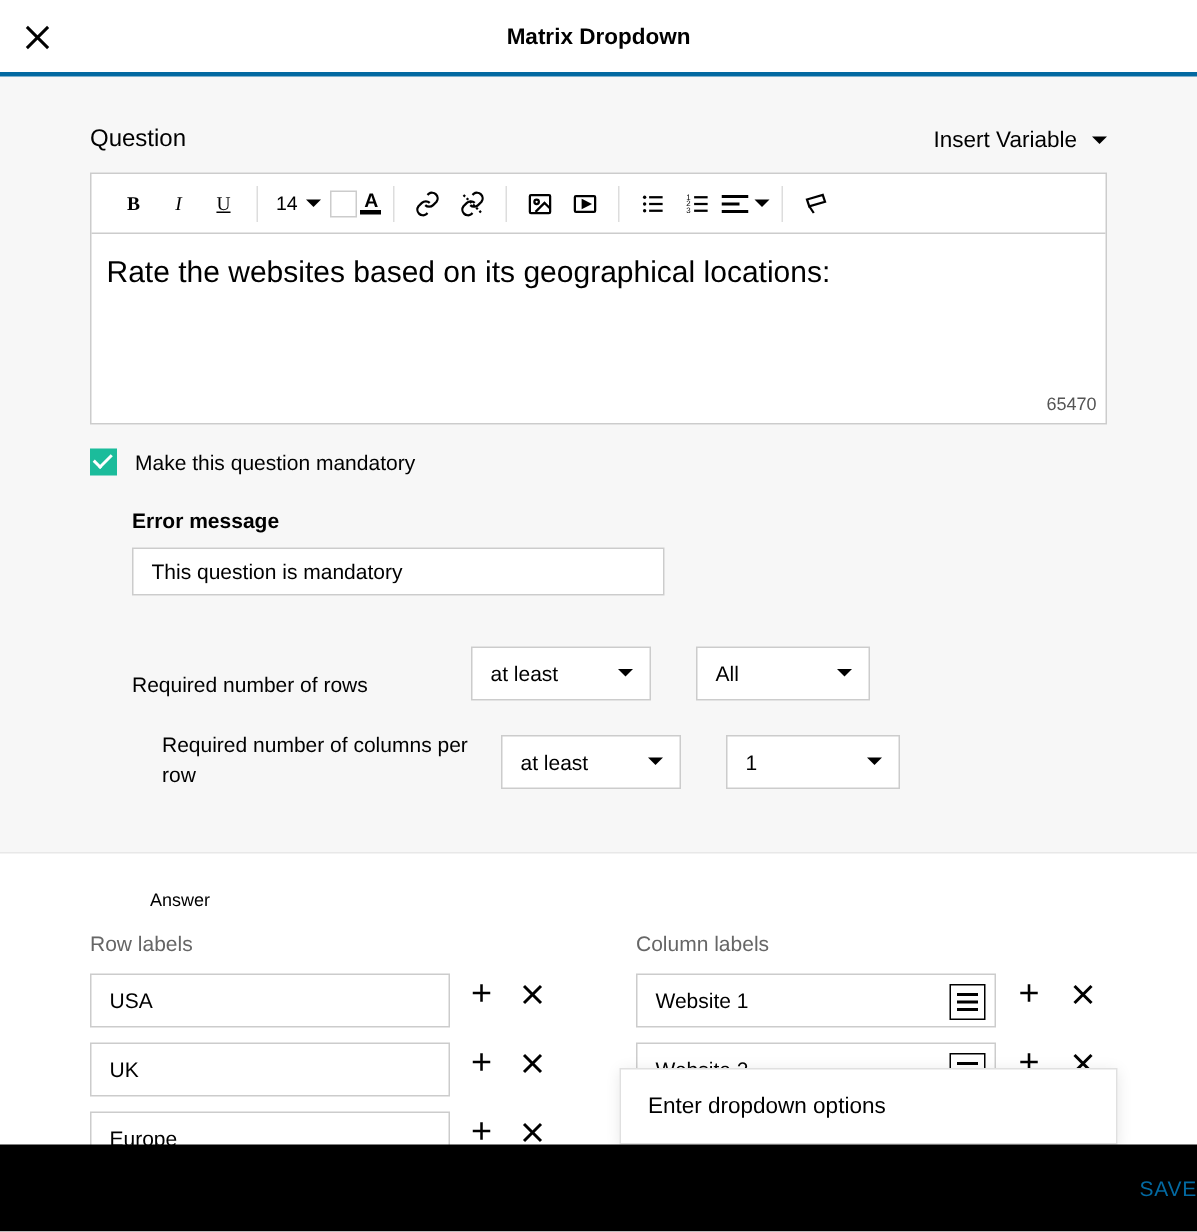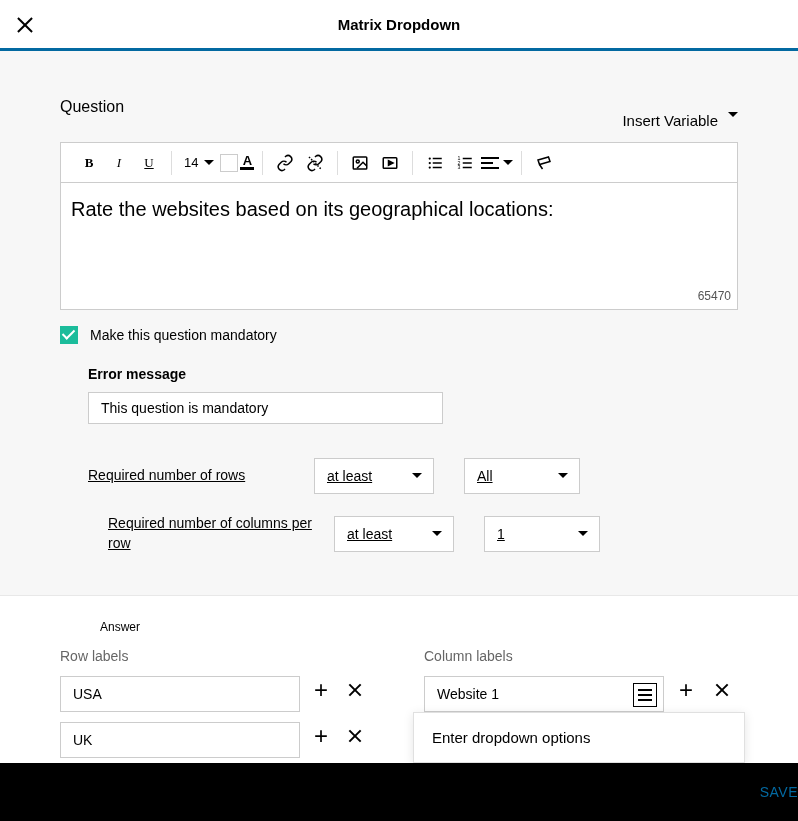--- a/index.html
+++ b/index.html
@@ -6,21 +6,21 @@
 body { font-family: -apple-system, BlinkMacSystemFont, "Segoe UI", Helvetica, Arial, sans-serif; background: #f7f7f7; width: 798px; height: 821px; overflow: hidden; position: relative; color: #000; }
 .header { background: #fff; border-bottom: 3px solid #0369a1; height: 51px; display: flex; align-items: center; position: relative; }
 .close-x { position: absolute; left: 14px; top: 14px; width: 22px; height: 22px; cursor: pointer; }
 .close-x::before, .close-x::after { content: ''; position: absolute; left: 10px; top: 1px; width: 2px; height: 20px; background: #000; }
 .close-x::before { transform: rotate(45deg); }
 .close-x::after { transform: rotate(-45deg); }
 .title { width: 100%; text-align: center; font-weight: 700; font-size: 15px; }
 .section { padding: 0 60px; }
 .question-head { display: flex; justify-content: space-between; align-items: center; padding-top: 33px; padding-bottom: 13px; }
 .question-label { font-size: 16px; }
-.insert-var { font-size: 15px; display: flex; align-items: flex-start; gap: 10px; cursor: pointer; margin-top: 28px; }
+.insert-var { font-size: 15px; display: flex; align-items: center; gap: 10px; cursor: pointer; }
 .caret { width: 0; height: 0; border-left: 5px solid transparent; border-right: 5px solid transparent; border-top: 5px solid #000; }
 .editor-wrap { border: 1px solid #ccc; background: #fff; }
 .toolbar { height: 40px; border-bottom: 1px solid #ccc; display: flex; align-items: center; padding: 0 8px; gap: 0; }
 .tb-group { display: flex; align-items: center; gap: 2px; padding: 0 6px; }
 .tb-sep { width: 1px; height: 24px; background: #ddd; margin: 0 2px; }
 .tb-btn { width: 28px; height: 28px; display: flex; align-items: center; justify-content: center; cursor: pointer; font-size: 13px; }
 .tb-btn svg { width: 18px; height: 18px; }
 .tb-btn.bold { font-weight: 900; font-family: Georgia, serif; }
 .tb-btn.ital { font-style: italic; font-family: Georgia, serif; }
 .tb-btn.underline { text-decoration: underline; font-family: Georgia, serif; }
@@ -31,21 +31,21 @@
 .para-dd { display: flex; align-items: center; gap: 4px; cursor: pointer; }
 .editor-body { padding: 12px 10px; min-height: 126px; font-size: 20px; line-height: 1.4; position: relative; }
 .char-count { position: absolute; right: 6px; bottom: 4px; font-size: 12px; color: #555; }
 .mandatory-row { display: flex; align-items: center; gap: 12px; margin-top: 16px; }
 .checkbox { width: 18px; height: 18px; background: #1bbc9b; position: relative; cursor: pointer; }
 .checkbox::after { content: ''; position: absolute; left: 5px; top: 1px; width: 5px; height: 10px; border: solid #fff; border-width: 0 2px 2px 0; transform: rotate(45deg); }
 .mandatory-label { font-size: 14px; }
 .indented { margin-left: 28px; }
 .err-label { font-size: 14px; font-weight: 600; margin-top: 22px; margin-bottom: 10px; }
 .err-input { width: 355px; height: 32px; border: 1px solid #ccc; background: #fff; padding: 0 12px; font-size: 14px; }
-.req-row { display: flex; align-items: center; gap: 0; margin-top: 34px; text-decoration: underline; }
+.req-row { display: flex; align-items: flex-end; gap: 0; margin-top: 34px; }
 .req-label { font-size: 14px; width: 226px; line-height: 1.4; }
 .select-wrap { position: relative; }
 .select { height: 36px; border: 1px solid #ccc; background: #fff; padding: 0 34px 0 12px; font-size: 14px; cursor: pointer; display: flex; align-items: center; }
 .sel-120 { width: 120px; }
 .sel-96 { width: 116px; }
 .select-caret { position: absolute; right: 12px; top: 15px; width: 0; height: 0; border-left: 5px solid transparent; border-right: 5px solid transparent; border-top: 5px solid #000; pointer-events: none; }
 .gap-30 { margin-left: 30px; }
 .req-row2 { margin-top: 20px; margin-left: 20px; }
 .answer-section { background: #fff; border-top: 1px solid #e8e8e8; margin-top: 42px; padding-top: 24px; height: 300px; }
 .answer-label { font-size: 12px; margin-bottom: 14px; margin-left: 40px; }

